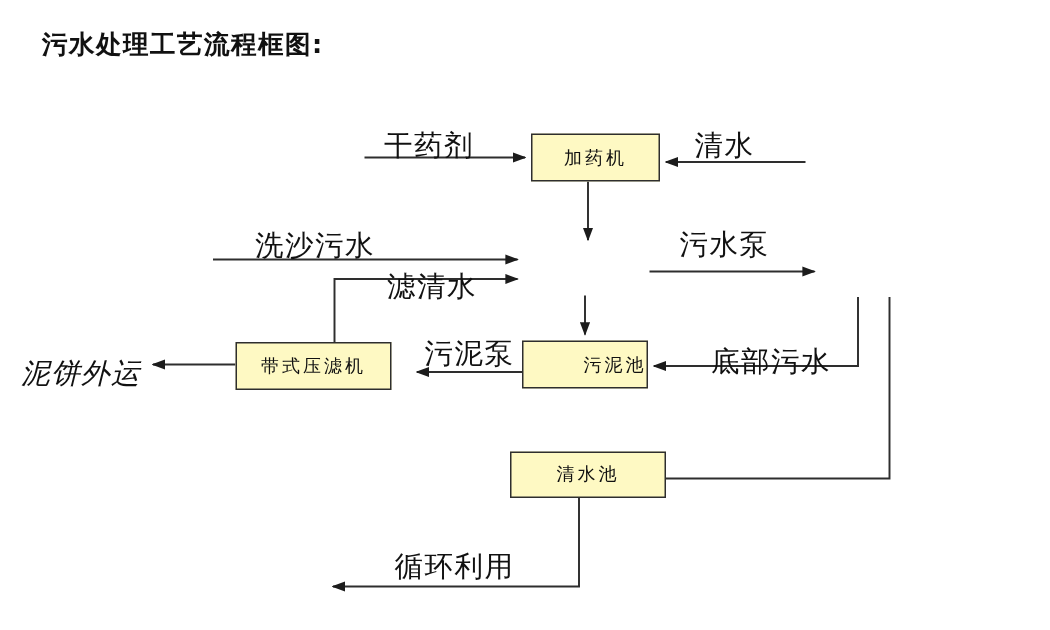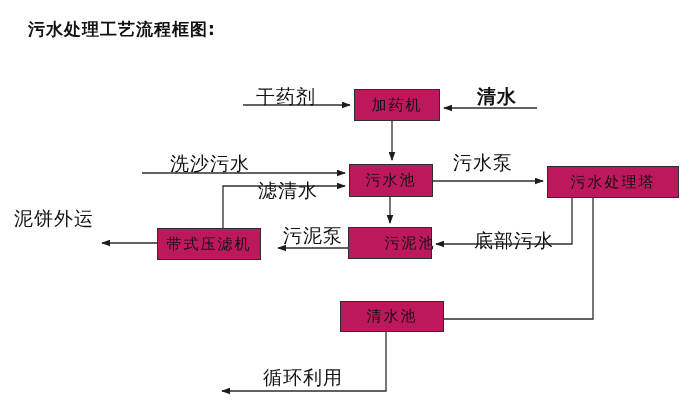--- a/index.html
+++ b/index.html
@@ -26,52 +26,52 @@
     margin-left: 12px;
   }
   .connectors {
     position: absolute;
     left: 0; top: 0;
     width: 700px; height: 420px;
   }
   .node {
     position: absolute;
     border: 1.6px solid #2e2e2e;
-    background: #be185d;
+    background: #fef9c3;
     display: flex;
     align-items: center;
     justify-content: center;
-    font-size: 15px;
+    font-size: 12px;
     color: #111111;
     letter-spacing: 2px;
     white-space: nowrap;
   }
   .edge-label {
     position: absolute;
     font-size: 19px;
     color: #111111;
     letter-spacing: 1px;
     white-space: nowrap;
   }
   
   .n-dosing   { left: 354px; top:  89px; width:  86px; height: 32px; }
   .n-sewage   { left: 349px; top: 164px; width:  84px; height: 33px; }
   .n-tower    { left: 547px; top: 166px; width: 132px; height: 32px; }
   .n-press    { left: 157px; top: 228px; width: 104px; height: 32px; }
   .n-sludge   { left: 348px; top: 227px; width:  84px; height: 32px; padding-left: 40px; }
   .n-clean    { left: 340px; top: 301px; width:  104px; height: 31px; }
   
   .l-dry      { left: 256px; top:  84px; }
-  .l-cw       { left: 477px; top:  84px; font-weight: bold; }
+  .l-cw       { left: 463px; top:  84px; }
   .l-sand     { left: 170px; top: 151px; }
   .l-filtered { left: 258px; top: 178px; }
   .l-spump    { left: 453px; top: 150px; }
   .l-bottom   { left: 474px; top: 228px; }
   .l-slpump   { left: 283px; top: 223px; font-family: Liberation Mono, monospace; }
-  .l-mud      { left: 14px;  top: 206px; }
+  .l-mud      { left: 14px;  top: 236px; font-style: italic; }
   .l-recycle  { left: 263px; top: 365px; }
 </style>
 </head>
 <body>
 
 <div class="canvas">
 
   <div class="title">污水处理工艺流程框图:</div>
 
   <svg class="connectors" viewBox="0 0 700 420" xmlns="http://www.w3.org/2000/svg">
@@ -90,22 +90,20 @@
       <path d="M390 197 V223" marker-end="url(#arr)"></path>
       <path d="M572 198 V244 H436" marker-end="url(#arr)"></path>
       <path d="M348 248 H278" marker-end="url(#arr)"></path>
       <path d="M157 243 H102" marker-end="url(#arr)"></path>
       <path d="M593 198 V319 H432" marker-end="url(#arr)"></path>
       <path d="M386 332 V391 H222" marker-end="url(#arr)"></path>
     </g>
   </svg>
 
   <div class="node n-dosing">加药机</div>
-  <div class="node n-sewage">污水池</div>
-  <div class="node n-tower">污水处理塔</div>
   <div class="node n-press">带式压滤机</div>
   <div class="node n-sludge">污泥池</div>
   <div class="node n-clean">清水池</div>
 
   <div class="edge-label l-dry">干药剂</div>
   <div class="edge-label l-cw">清水</div>
   <div class="edge-label l-sand">洗沙污水</div>
   <div class="edge-label l-filtered">滤清水</div>
   <div class="edge-label l-spump">污水泵</div>
   <div class="edge-label l-bottom">底部污水</div>

